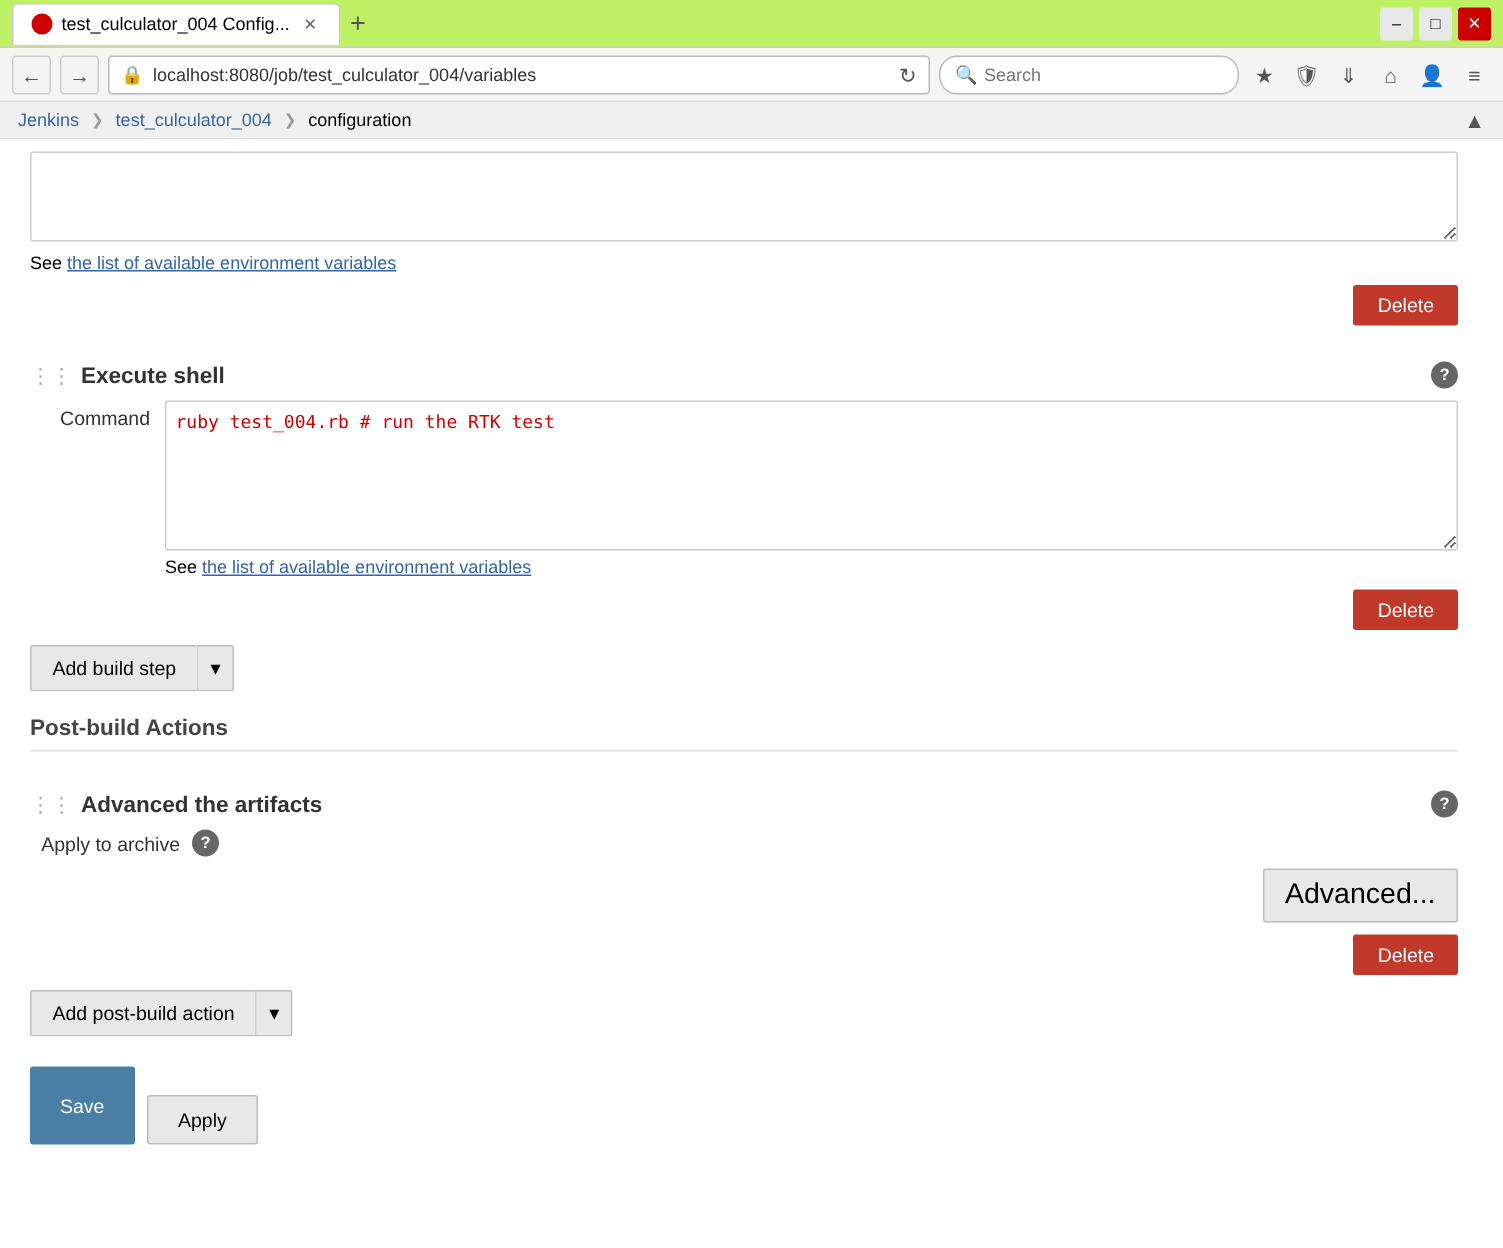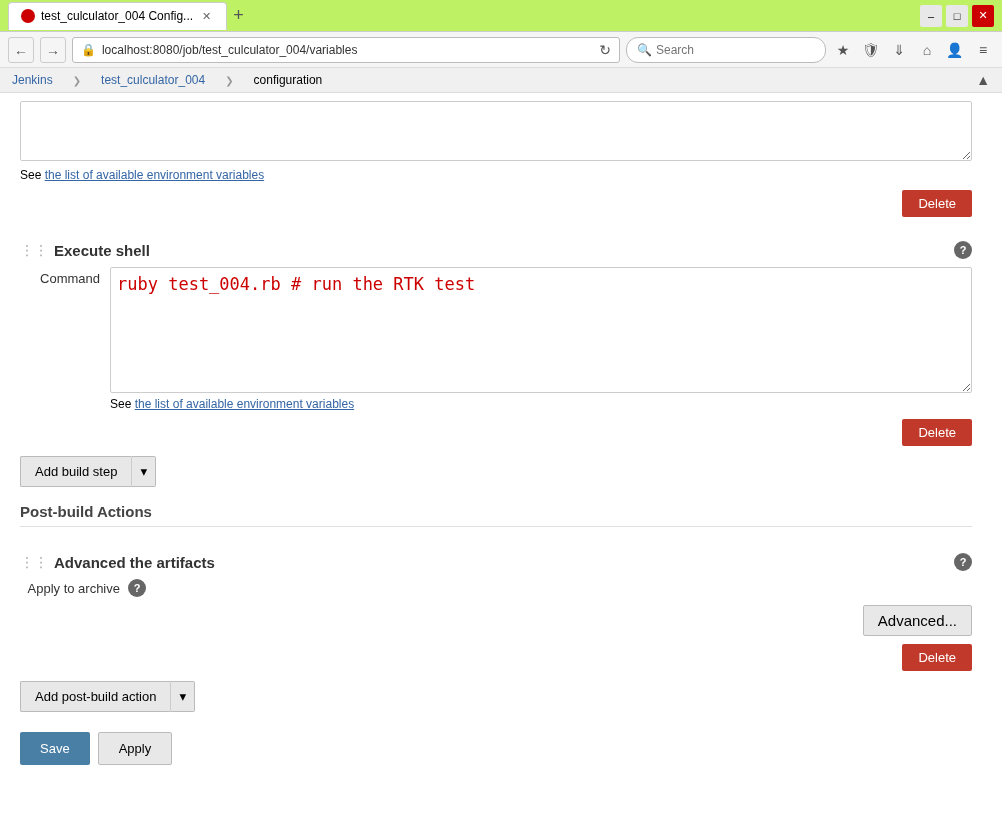--- a/index.html
+++ b/index.html
@@ -143,21 +143,21 @@
       cursor: pointer;
     }
 
     
     .breadcrumb-bar {
       background: #f0f0f0;
       padding: 4px 12px;
       font-size: 12px;
       display: flex;
       align-items: center;
-      gap: 20px;
+      gap: 8px;
       border-bottom: 1px solid #ddd;
     }
     .breadcrumb-sep {
       color: #999;
       font-size: 10px;
     }
     .breadcrumb-link {
       color: #3465a4;
       text-decoration: none;
       cursor: pointer;
@@ -250,26 +250,26 @@
     .command-label {
       width: 80px;
       text-align: right;
       padding-top: 4px;
       font-size: 13px;
       color: #333;
       flex-shrink: 0;
     }
     .command-textarea {
       flex: 1;
-      height: 126px;
+      height: 100px;
       border: 1px solid #ccc;
       border-radius: 2px;
       padding: 6px;
       font-family: monospace;
-      font-size: 17px;
+      font-size: 12px;
       color: #c00;
       resize: vertical;
       background: #fff;
     }
 
     .add-step-btn {
       display: flex;
       align-items: center;
       gap: 0;
       margin: 10px 0 16px 0;
@@ -337,21 +337,21 @@
       font-size: 11px;
       font-weight: bold;
       cursor: pointer;
     }
     .advanced-btn {
       background: #e8e8e8;
       border: 1px solid #bbb;
       padding: 6px 14px;
       cursor: pointer;
       border-radius: 2px;
-      font-size: 15px;
+      font-size: 19px;
     }
     .advanced-row {
       display: flex;
       justify-content: flex-end;
       margin-bottom: 8px;
     }
 
     .action-buttons {
       display: flex;
       gap: 8px;
@@ -367,20 +367,21 @@
       border-radius: 2px;
       font-size: 13px;
     }
     .apply-btn {
       background: #e8e8e8;
       border: 1px solid #bbb;
       padding: 8px 20px;
       cursor: pointer;
       border-radius: 2px;
       font-size: 13px;
+      margin-top: 19px;
     }
 
     
     .main-content::-webkit-scrollbar { width: 14px; }
     .main-content::-webkit-scrollbar-track { background: #f0f0f0; }
     .main-content::-webkit-scrollbar-thumb { background: #bbb; border-radius: 2px; }
   </style>
 </head>
 <body>
 

